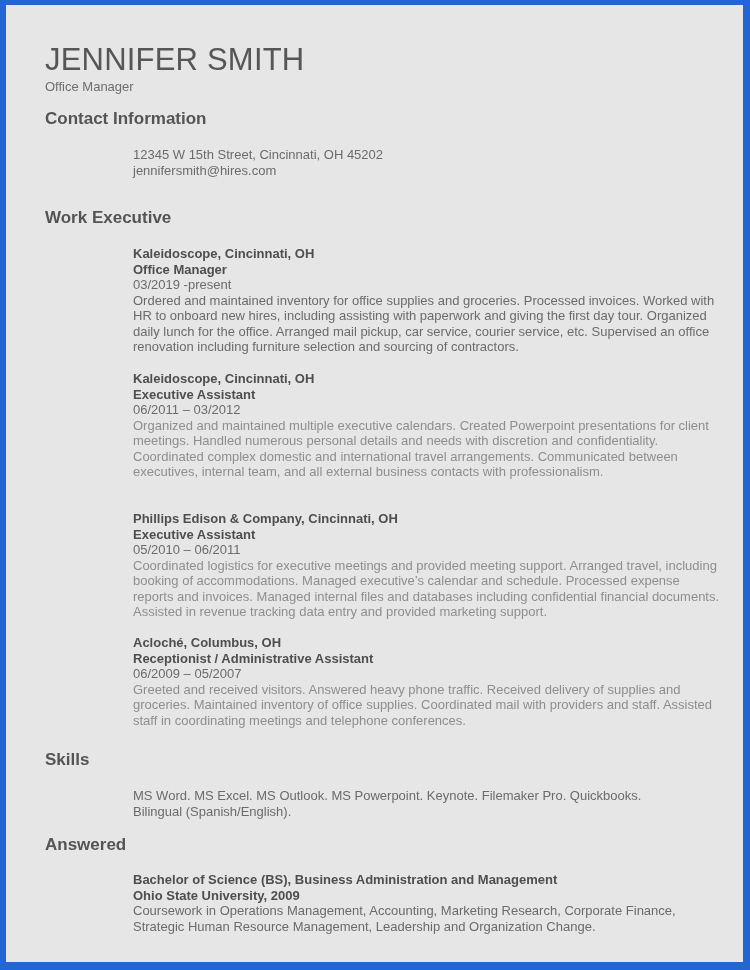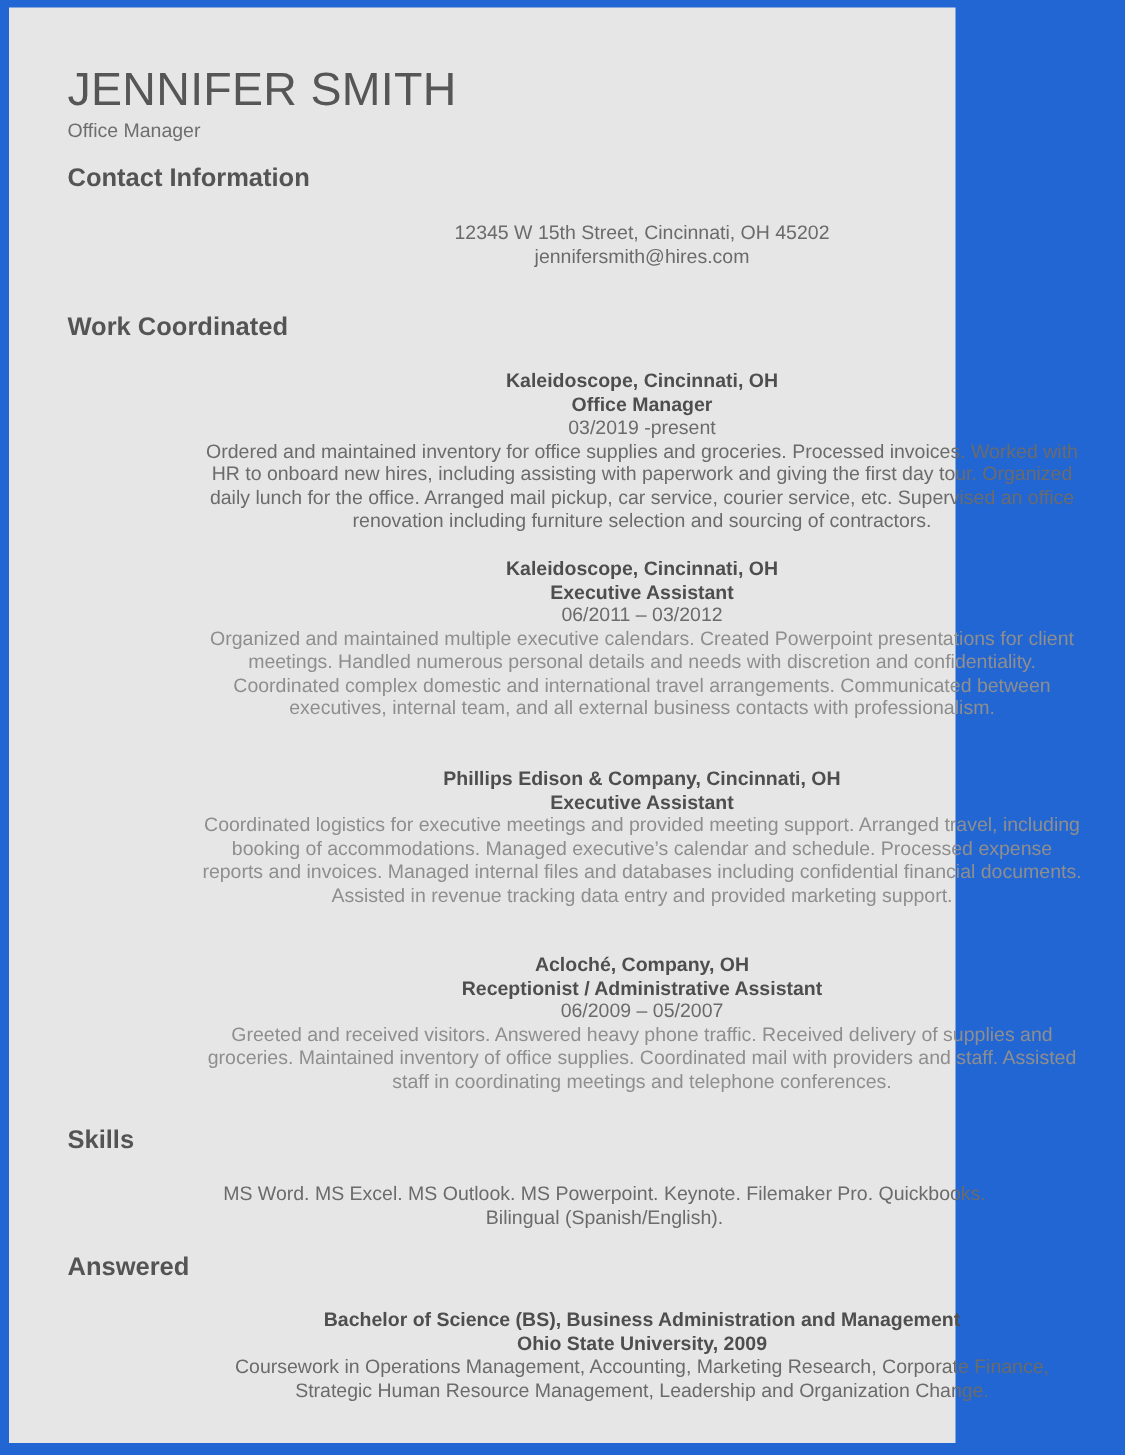--- a/index.html
+++ b/index.html
@@ -11,21 +11,21 @@
       height: 970px;
       background: #2266d4;
       position: relative;
       overflow: hidden;
       font-family: "Liberation Sans", sans-serif;
     }
     .page {
       position: absolute;
       left: 6px;
       top: 5px;
-      width: 631px;
+      width: 737px;
       height: 957px;
       background: #e6e6e6;
     }
     .name {
       position: absolute;
       left: 39px;
       top: 37px;
       font-size: 31px;
       color: #565656;
       letter-spacing: 0.2px;
@@ -50,64 +50,65 @@
       white-space: nowrap;
     }
     .block {
       position: absolute;
       left: 127px;
       width: 590px;
       font-size: 13px;
       line-height: 15.5px;
       color: #6b6b6b;
     }
-    .line { display: block; white-space: nowrap; text-align: center; }
+    .line { display: block; white-space: nowrap; }
     .bold { font-weight: bold; color: #4e4e4e; }
     .desc-dark { color: #6b6b6b; white-space: normal; }
     .desc-light { color: #8e8e8e; white-space: normal; }
     .date { color: #6b6b6b; }
   </style>
 </head>
 <body>
 
 <div class="page">
 
   <div class="name">JENNIFER SMITH</div>
   <div class="subtitle">Office Manager</div>
 
   <div class="section-heading" style="top:104px;">Contact Information</div>
   <div class="block" style="top:142px;">
     <span class="line">12345 W 15th Street, Cincinnati, OH 45202</span>
     <span class="line">jennifersmith@hires.com</span>
   </div>
 
-  <div class="section-heading" style="top:203px;">Work Coordinated</div>
+  <div class="section-heading" style="top:203px;">Work Executive</div>
 
   <div class="block" style="top:241px;">
     <span class="line bold">Kaleidoscope, Cincinnati, OH</span>
     <span class="line bold">Office Manager</span>
     <span class="line date">03/2019 -present</span>
     <span class="line desc-dark">Ordered and maintained inventory for office supplies and groceries. Processed invoices. Worked with HR to onboard new hires, including assisting with paperwork and giving the first day tour. Organized daily lunch for the office. Arranged mail pickup, car service, courier service, etc. Supervised an office renovation including furniture selection and sourcing of contractors.</span>
   </div>
 
   <div class="block" style="top:366px;">
     <span class="line bold">Kaleidoscope, Cincinnati, OH</span>
     <span class="line bold">Executive Assistant</span>
     <span class="line date">06/2011 – 03/2012</span>
     <span class="line desc-light">Organized and maintained multiple executive calendars. Created Powerpoint presentations for client meetings. Handled numerous personal details and needs with discretion and confidentiality. Coordinated complex domestic and international travel arrangements. Communicated between executives, internal team, and all external business contacts with professionalism.</span>
   </div>
 
   <div class="block" style="top:506px;">
     <span class="line bold">Phillips Edison &amp; Company, Cincinnati, OH</span>
     <span class="line bold">Executive Assistant</span>
+    <span class="line date">05/2010 – 06/2011</span>
     <span class="line desc-light">Coordinated logistics for executive meetings and provided meeting support. Arranged travel, including booking of accommodations. Managed executive’s calendar and schedule. Processed expense reports and invoices. Managed internal files and databases including confidential financial documents. Assisted in revenue tracking data entry and provided marketing support.</span>
   </div>
 
   <div class="block" style="top:630px;">
-    <span class="line bold">Acloché, Company, OH</span>
+    <span class="line bold">Acloché, Columbus, OH</span>
     <span class="line bold">Receptionist / Administrative Assistant</span>
     <span class="line date">06/2009 – 05/2007</span>
     <span class="line desc-light">Greeted and received visitors. Answered heavy phone traffic. Received delivery of supplies and groceries. Maintained inventory of office supplies. Coordinated mail with providers and staff. Assisted staff in coordinating meetings and telephone conferences.</span>
   </div>
 
   <div class="section-heading" style="top:745px;">Skills</div>
   <div class="block" style="top:783px; width:540px;">
     <span class="line desc-dark">MS Word. MS Excel. MS Outlook. MS Powerpoint. Keynote. Filemaker Pro. Quickbooks. Bilingual (Spanish/English).</span>
   </div>
 

